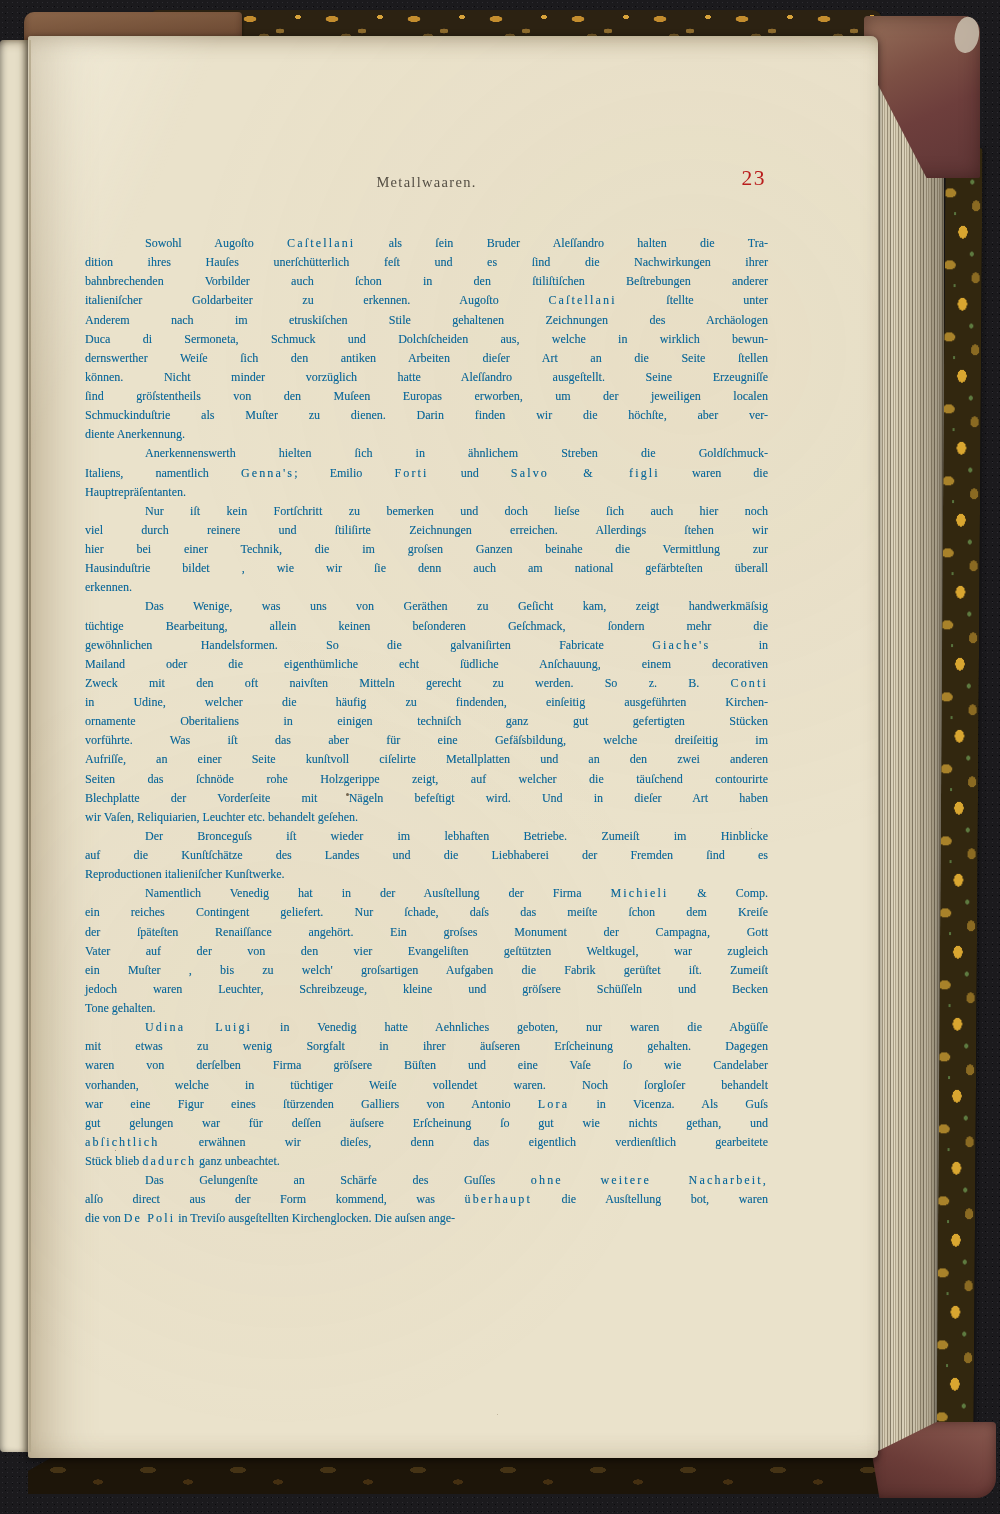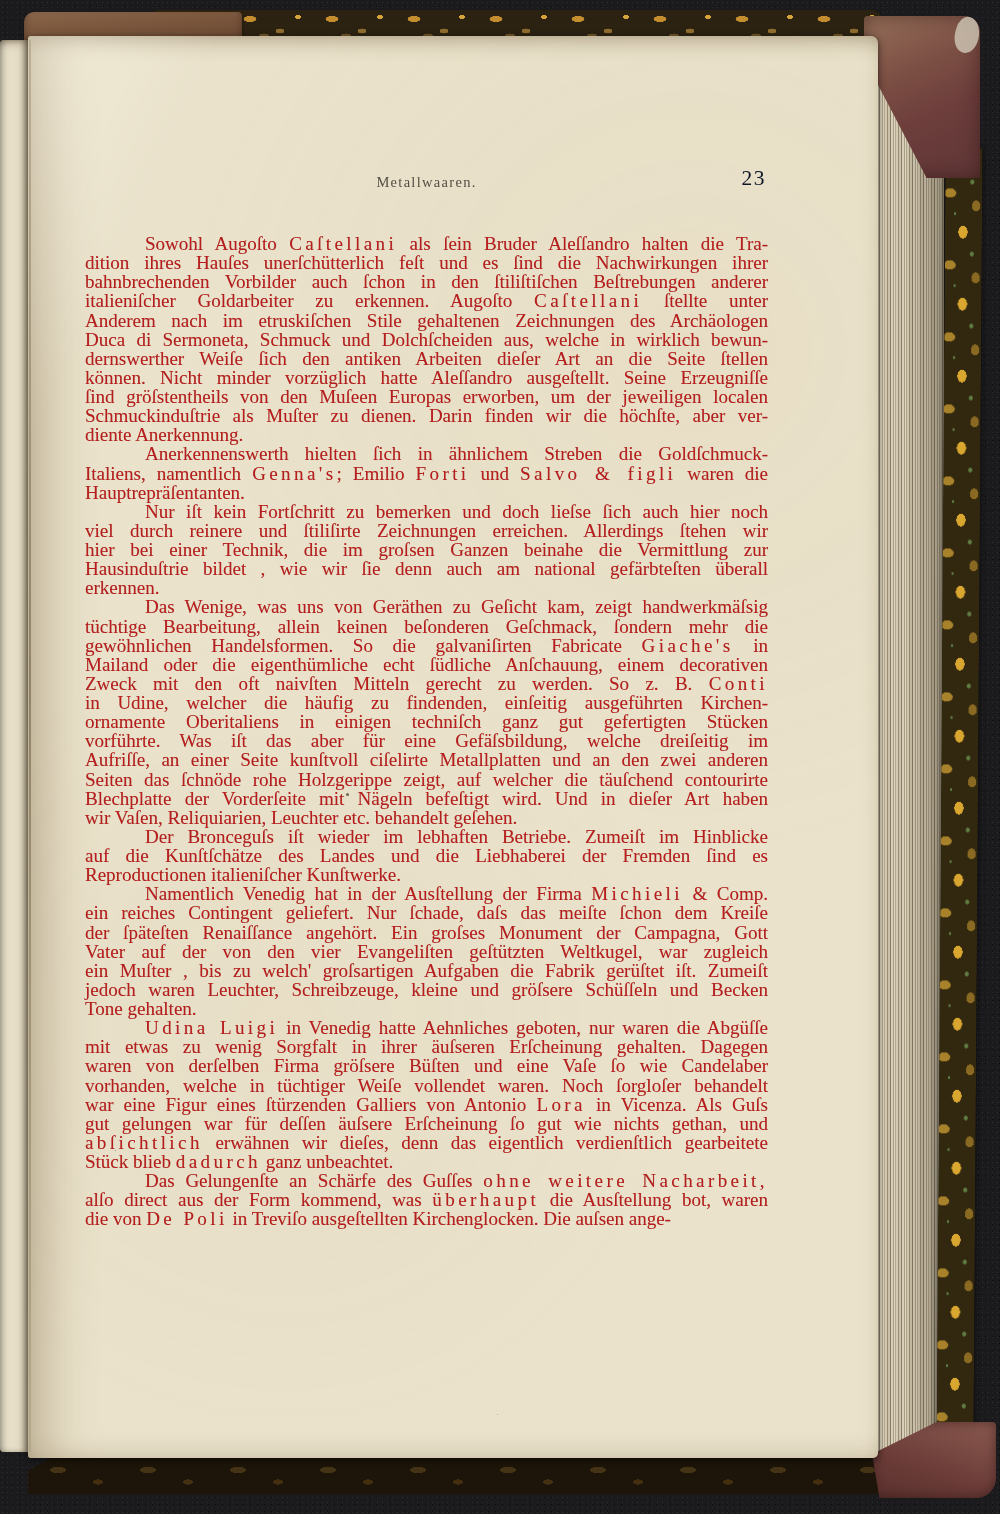--- a/index.html
+++ b/index.html
@@ -113,22 +113,22 @@
   .specks::before{content:"";position:absolute;left:318px;top:757px;width:3px;height:3px;
     border-radius:50%;background:rgba(95,78,55,.85);
     box-shadow:-232px 356px 0 -1px rgba(110,90,60,.7),
                404px 34px 0 -1px rgba(120,100,70,.55),
                -253px -530px 0 -1px rgba(130,105,70,.5),
                150px 620px 0 -1px rgba(120,100,70,.45);}
   
   .content{position:absolute;left:57px;top:138px;width:683px;color:#4b453b;}
   .header{position:relative;height:22px;margin-bottom:38px;}
   .running{display:block;text-align:center;font-size:14.5px;letter-spacing:1.3px;color:#544e44;}
-  .pageno{position:absolute;right:2px;top:-8px;font-size:21.5px;letter-spacing:1.5px;color:#0f172a;}
-  .text{font-size:19px;line-height:19.12px;color:#b91c1c;
+  .pageno{position:absolute;right:2px;top:-8px;font-size:21.5px;letter-spacing:1.5px;color:#b91c1c;}
+  .text{font-size:12px;line-height:19.12px;color:#0369a1;
     text-shadow:.2px .2px 0 rgba(80,68,52,.3);}
   .line{text-align:justify;text-align-last:justify;}
   .line.last{text-align-last:left;}
   .line.indent{text-indent:60px;}
   .sp{letter-spacing:.18em;}
 </style>
 </head>
 <body>
 
 <div class="scene">

